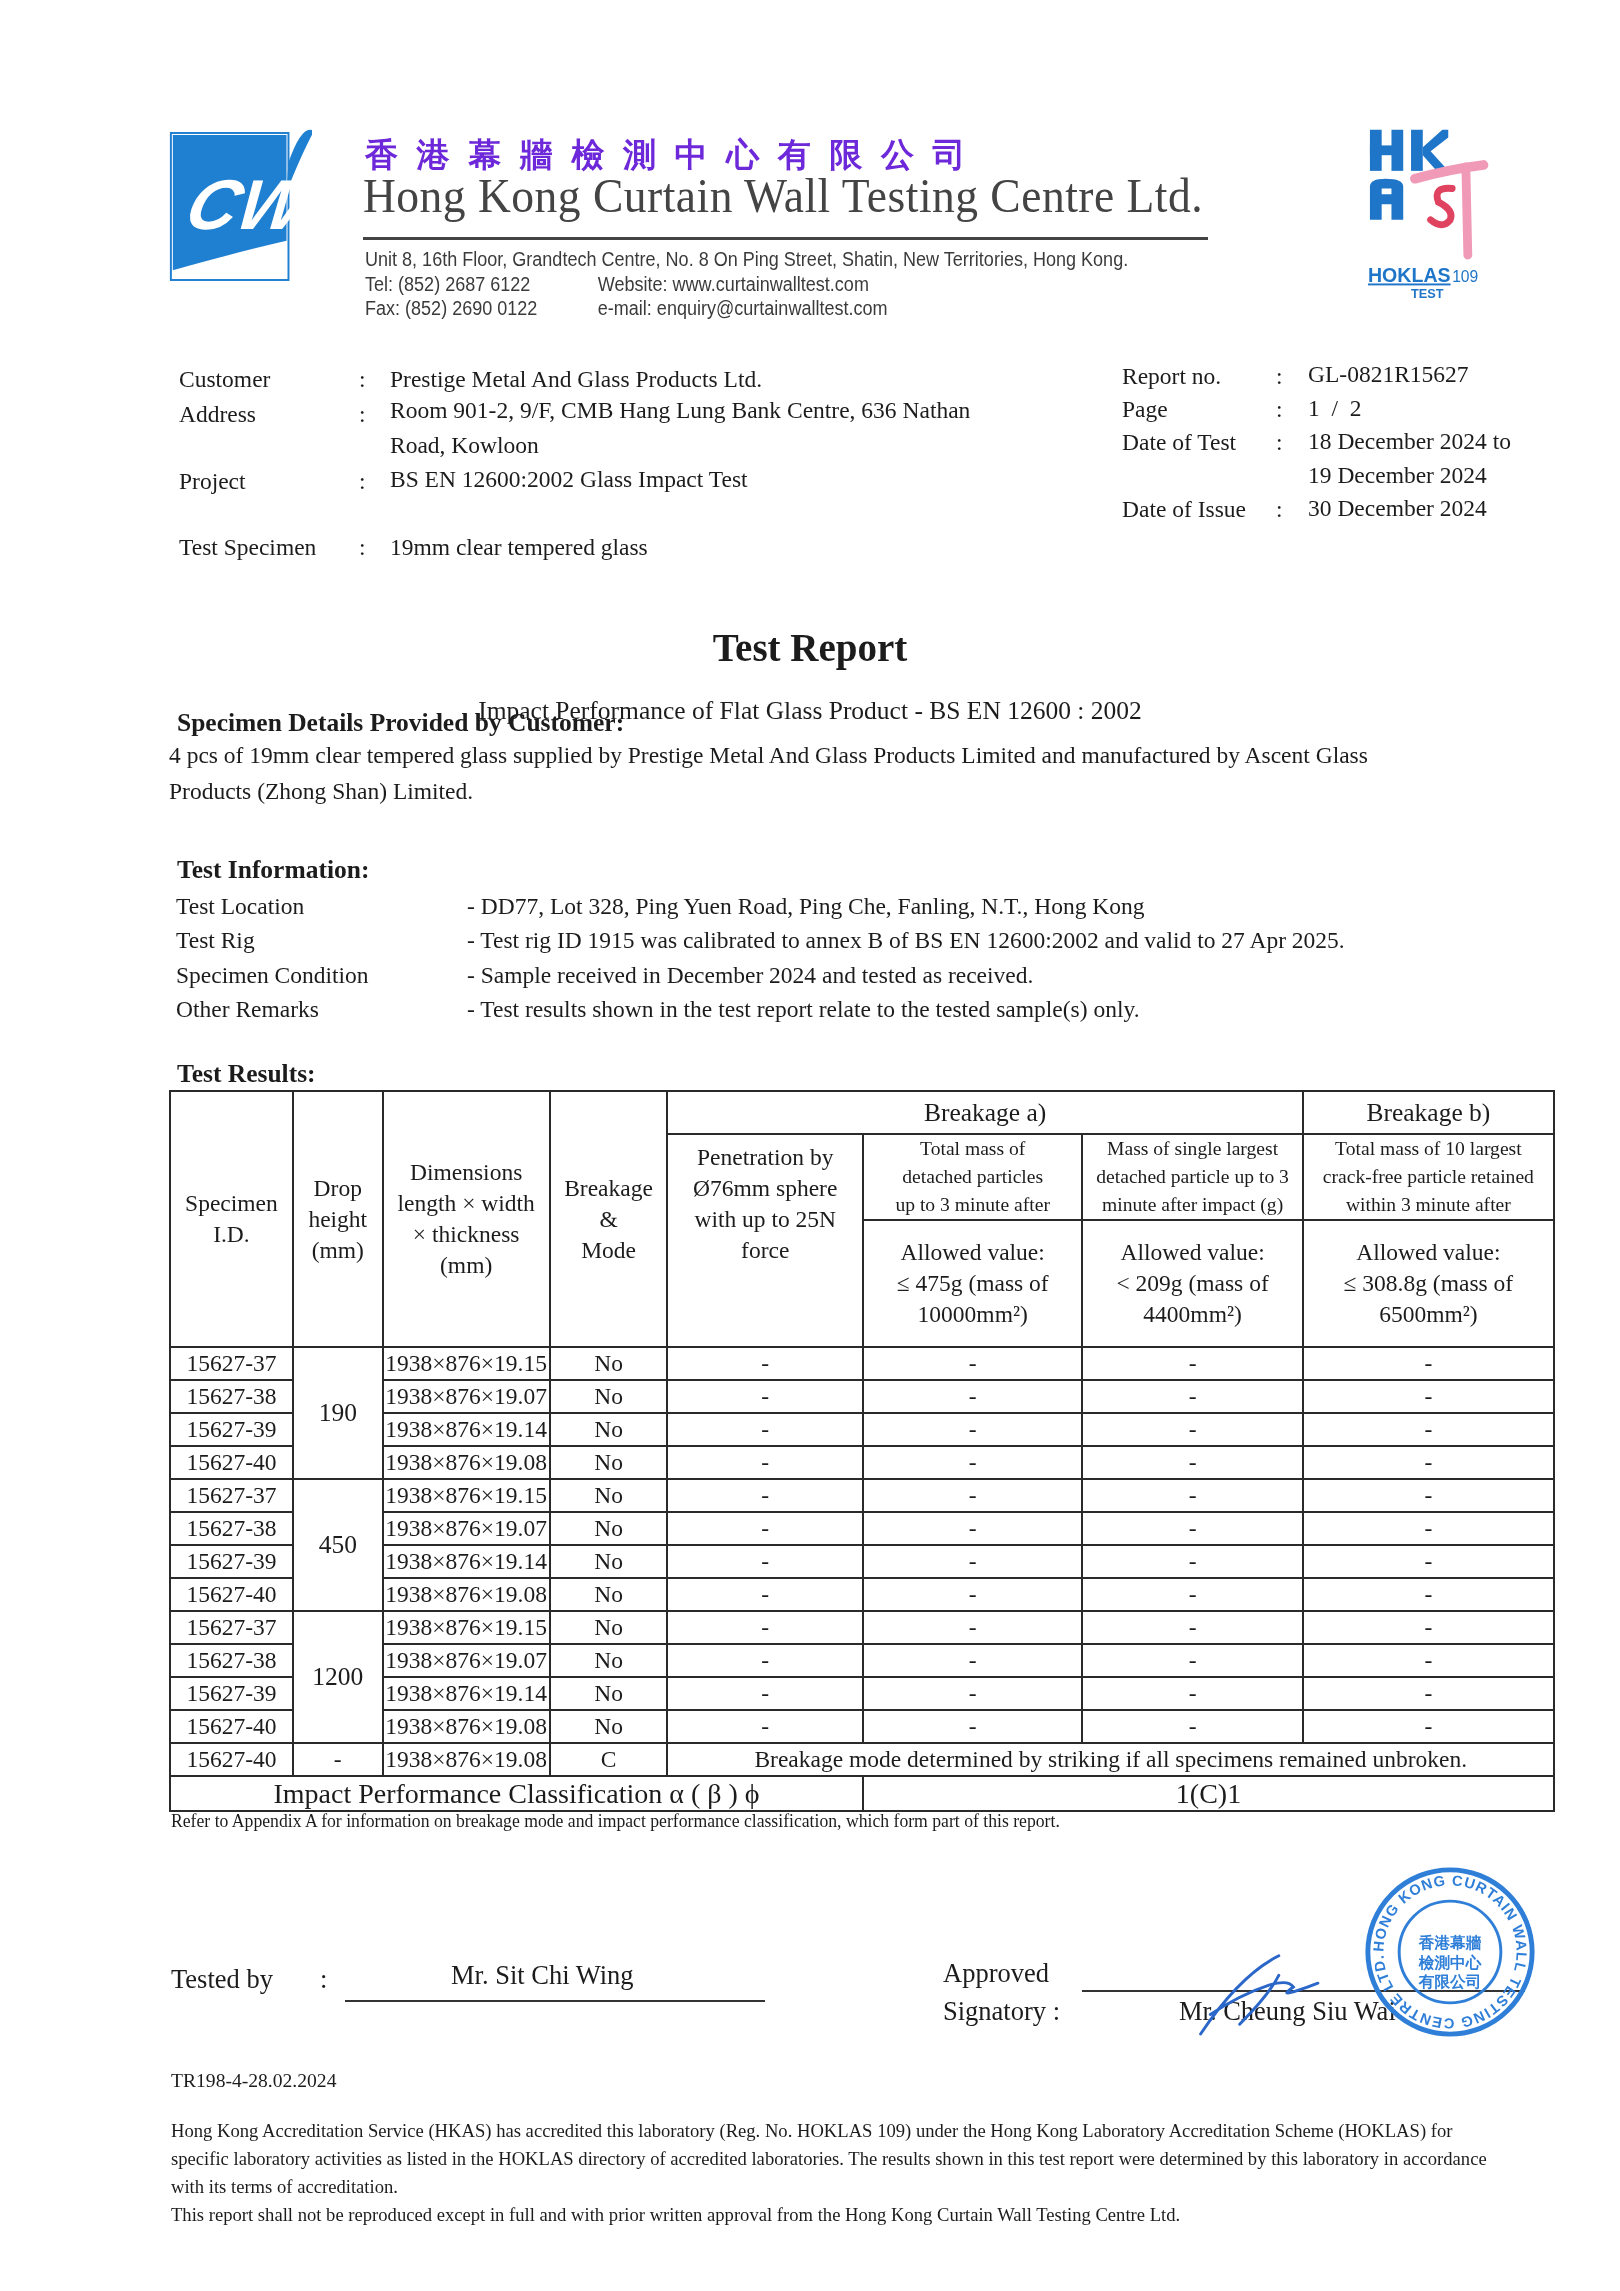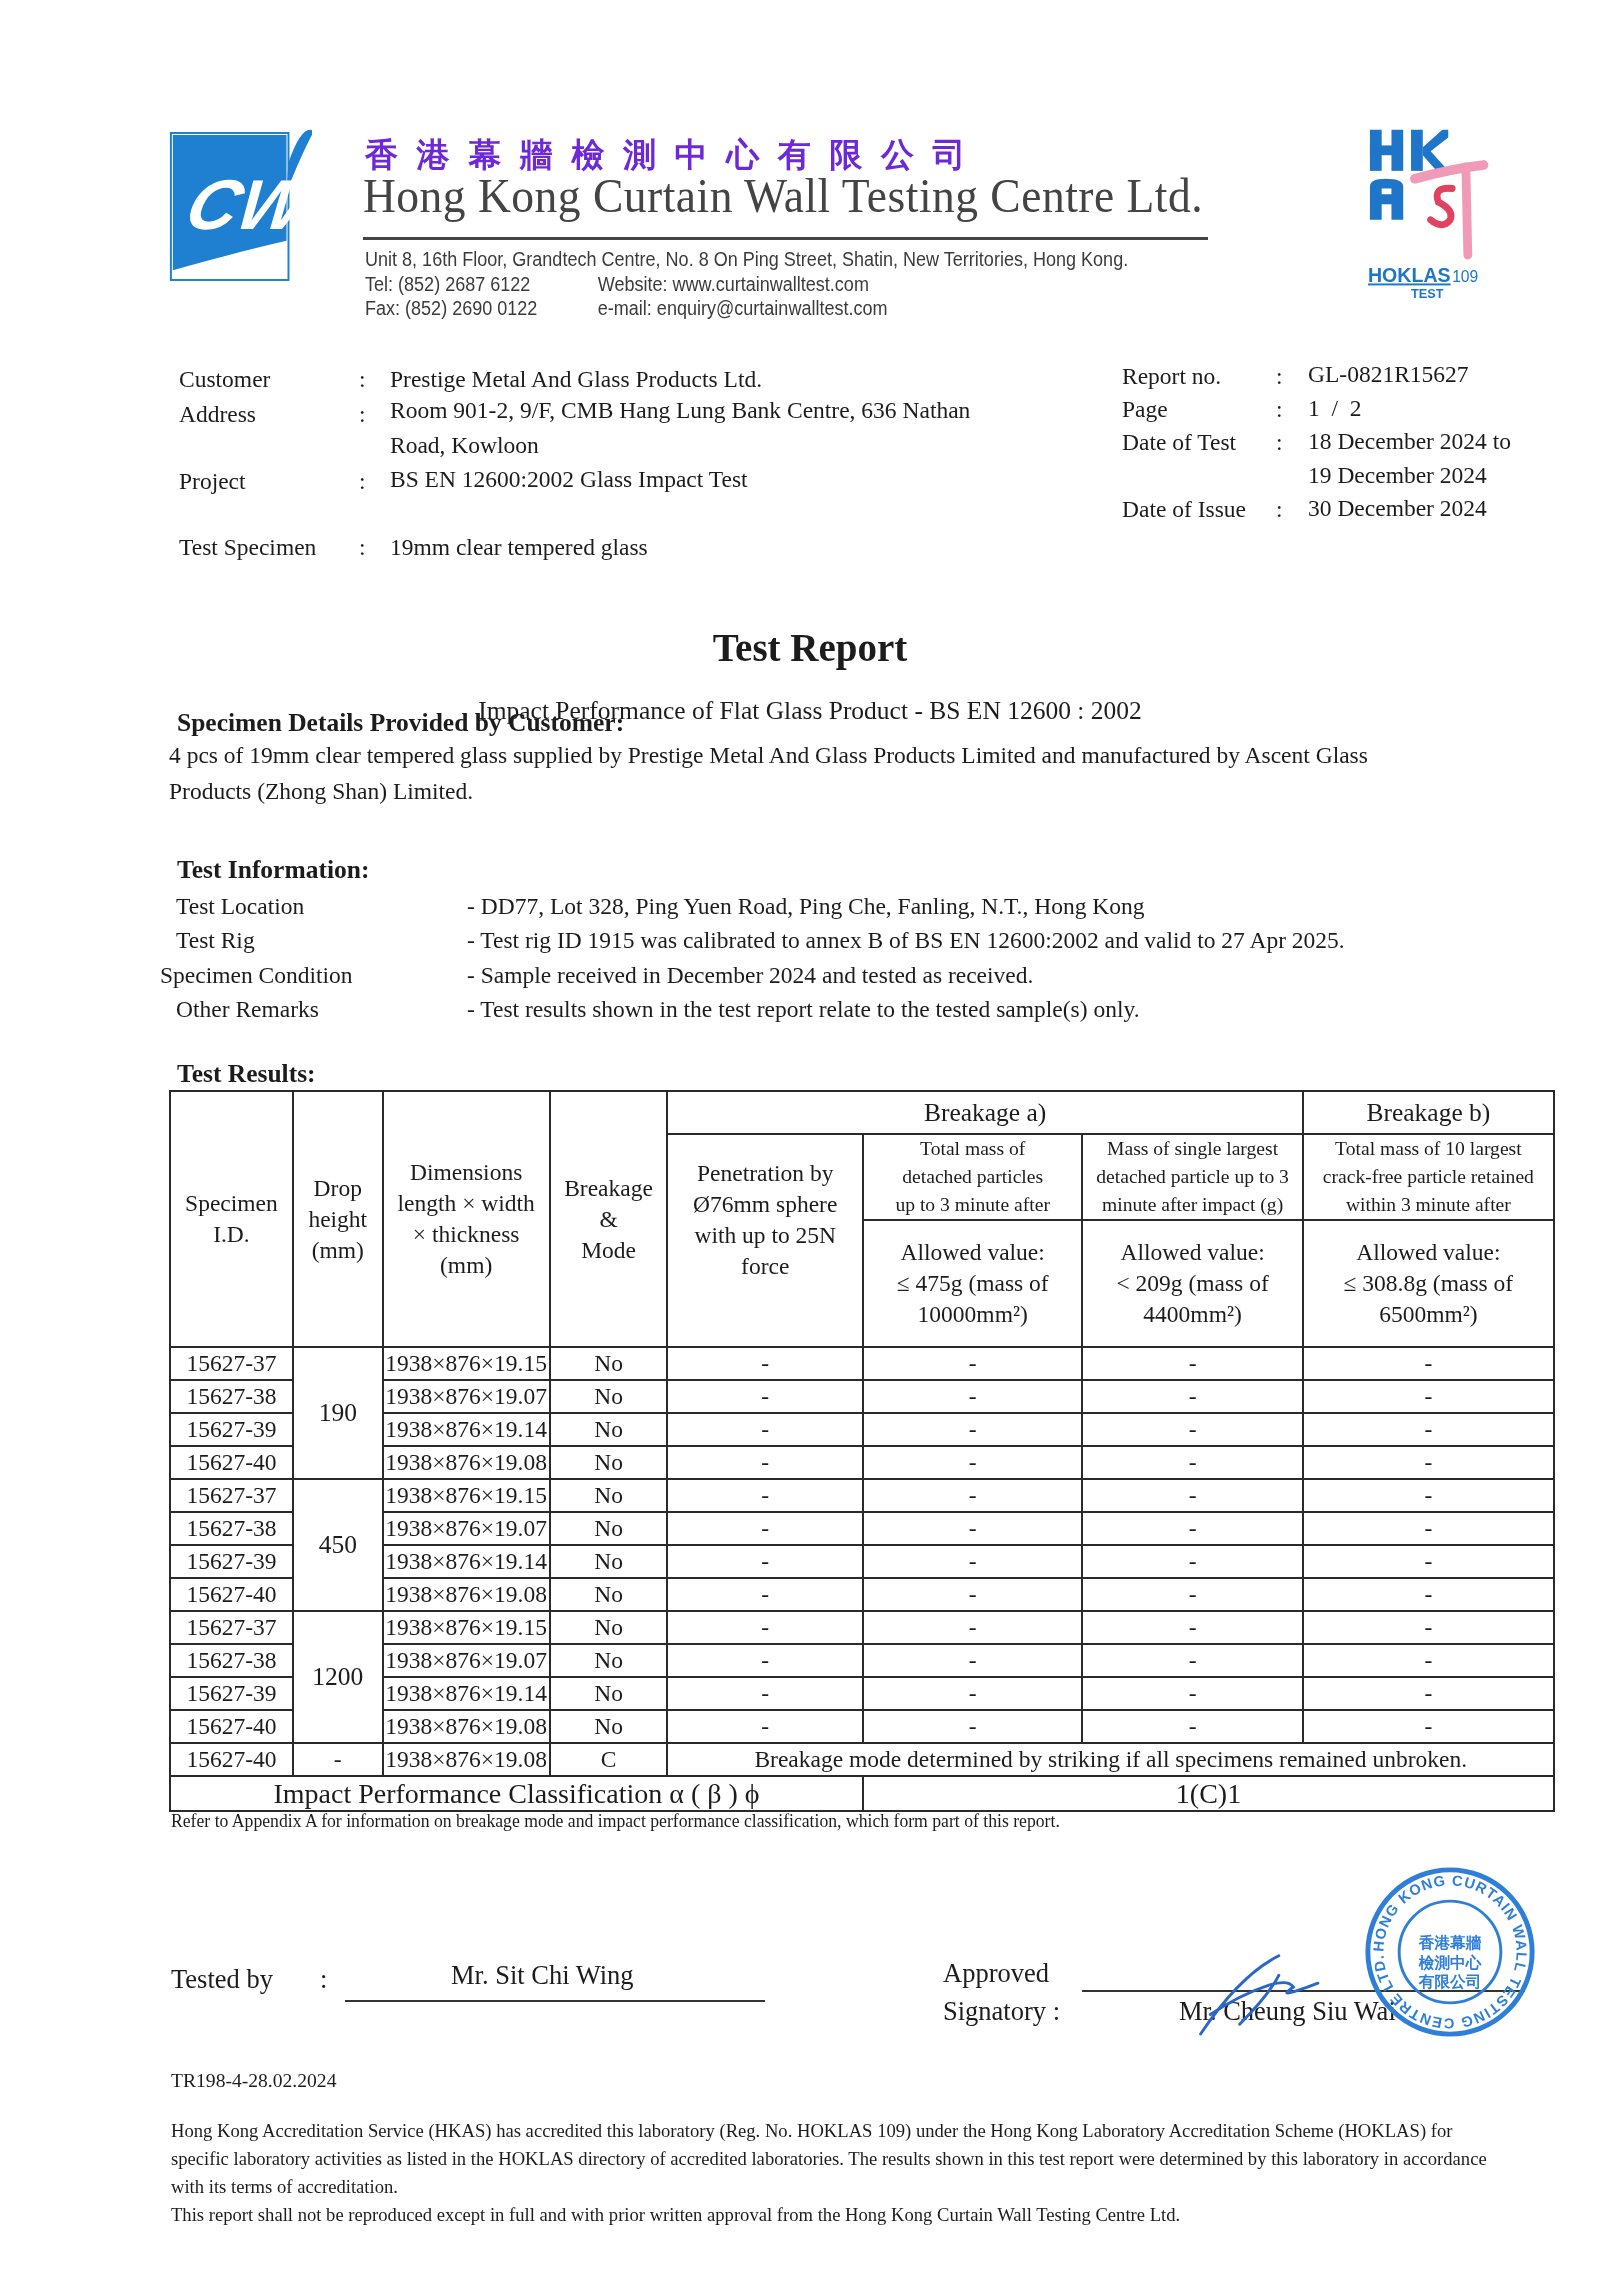--- a/index.html
+++ b/index.html
@@ -142,21 +142,21 @@
 <div class="abs h-sec" style="left:177px;top:708px">Specimen Details Provided by Customer:</div>
 <div class="abs para" style="left:169px;top:737px;white-space:nowrap">4 pcs of 19mm clear tempered glass supplied by Prestige Metal And Glass Products Limited and manufactured by Ascent Glass</div>
 <div class="abs para" style="left:169px;top:773px">Products (Zhong Shan) Limited.</div>
 
 <div class="abs h-sec" style="left:177px;top:855px">Test Information:</div>
 <div id="test-info-list">
     <div class="abs para" style="left: 176px; top: 888px;">Test Location</div>
     <div class="abs para" style="left: 467px; top: 888px; white-space: nowrap;">-  DD77, Lot 328, Ping Yuen Road, Ping Che, Fanling, N.T., Hong Kong</div>
     <div class="abs para" style="left: 176px; top: 922px;">Test Rig</div>
     <div class="abs para" style="left: 467px; top: 922px; white-space: nowrap;">-  Test rig ID 1915 was calibrated to annex B of BS EN 12600:2002 and valid to 27 Apr 2025.</div>
-    <div class="abs para" style="left: 160px; top: 957px;">Specimen Condition</div>
+    <div class="abs para" style="left: 176px; top: 957px;">Specimen Condition</div>
     <div class="abs para" style="left: 467px; top: 957px; white-space: nowrap;">-  Sample received in December 2024 and tested as received.</div>
     <div class="abs para" style="left: 176px; top: 991px;">Other Remarks</div>
     <div class="abs para" style="left: 467px; top: 991px; white-space: nowrap;">-  Test results shown in the test report relate to the tested sample(s) only.</div>
   </div>
 
 <div class="abs h-sec" style="left:177px;top:1059px">Test Results:</div>
 
 <table class="res">
   <colgroup>
     <col style="width:123px">
@@ -187,21 +187,21 @@
         </th>
       <th rowspan="3" class="med">
           <div>Breakage</div>
           <div>&amp;</div>
           <div>Mode</div>
         </th>
       <th colspan="3" style="font-size:25.5px">Breakage a)</th>
       <th style="font-size:25.5px">Breakage b)</th>
     </tr>
     <tr style="height:86px">
-      <th rowspan="2" class="med" style="vertical-align:top;padding-top:23px">
+      <th rowspan="2" class="med" style="vertical-align:top;padding-top:7px">
           <div>Penetration by</div>
           <div>Ø76mm sphere</div>
           <div>with up to 25N</div>
           <div>force</div>
         </th>
       <th class="small">
           <div>Total mass of</div>
           <div>detached particles</div>
           <div>up to 3 minute after</div>
         </th>

